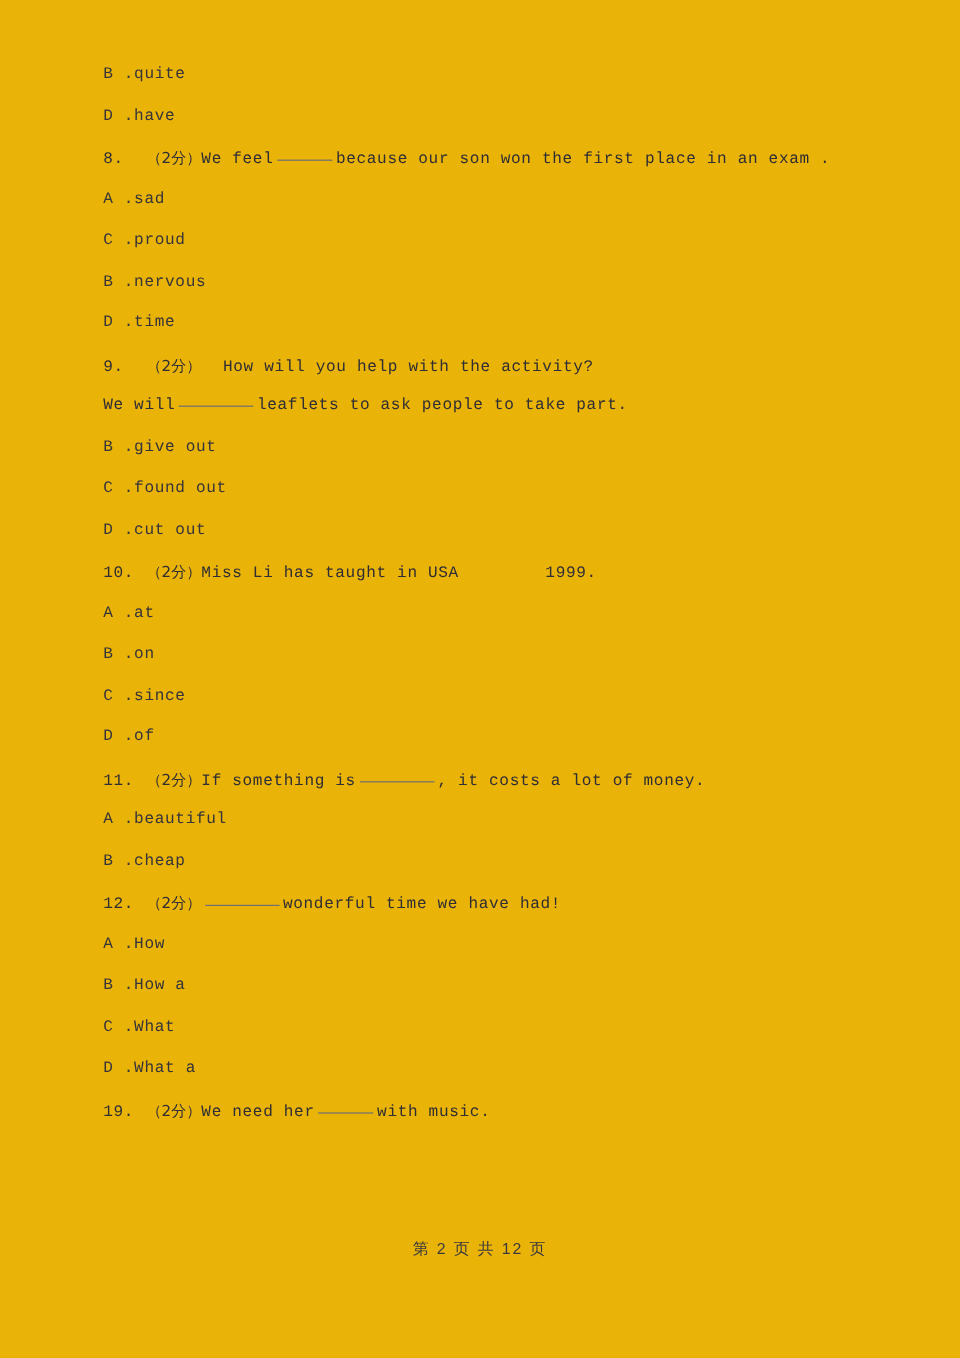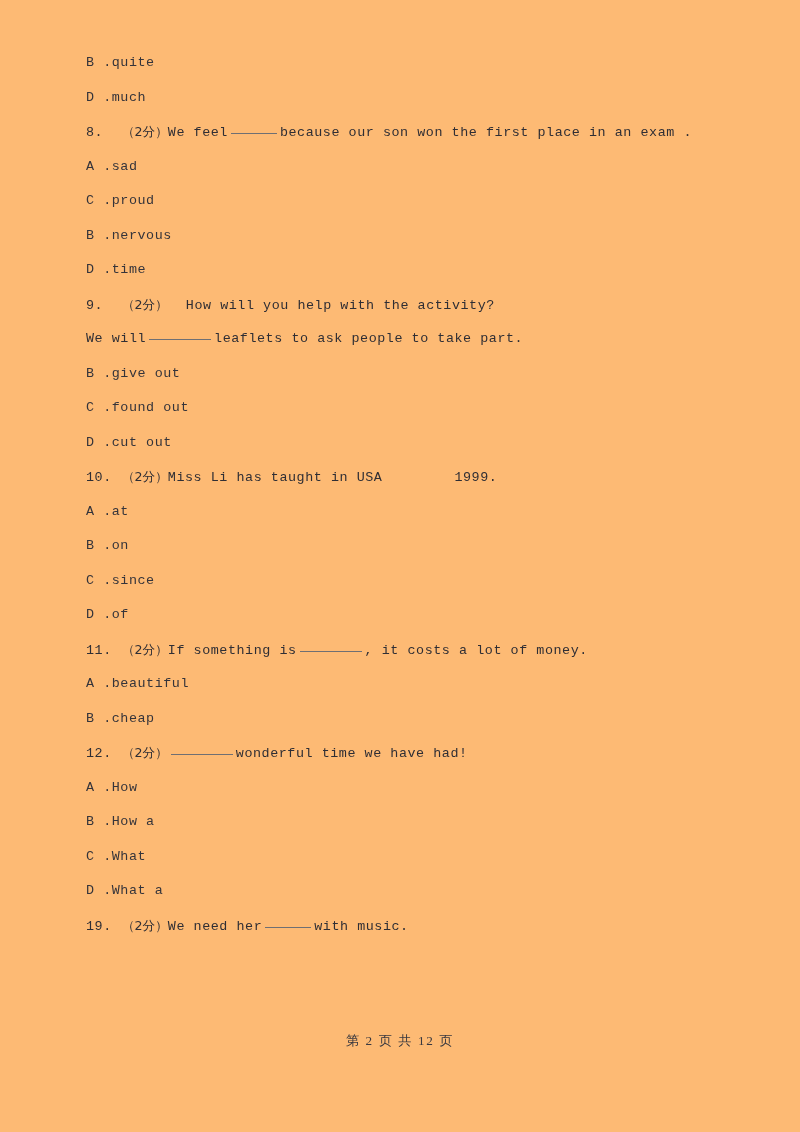--- a/index.html
+++ b/index.html
@@ -17,21 +17,21 @@
     color: #2b2b2b;
     -webkit-font-smoothing: antialiased;
   }
 
   #page {
     position: absolute;
     left: 0;
     top: 0;
     width: 800px;
     height: 1132px;
-    background: #fdba74;
+    background: #eab308;
   }
 
   #content {
     position: absolute;
     left: 86px;
     top: 46px;
     width: 660px;
   }
 
   .line {
@@ -88,36 +88,36 @@
     width: 18px;
   }
 
   #footer {
     position: absolute;
     left: 0;
     top: 1032px;
     width: 800px;
     text-align: center;
     font-size: 13.2px;
-    font-family: Liberation Serif, serif;
+    font-family: Liberation Sans, sans-serif;
     letter-spacing: 1.6px;
     color: #3a393f;
   }
 </style>
 </head>
 <body>
 
 <div id="page">
   <div id="content">
 
     <div class="line">
       <span class="opt-letter">B .</span><span>quite</span>
     </div>
     <div class="line">
-      <span class="opt-letter">D .</span><span>much</span>
+      <span class="opt-letter">D .</span><span>have</span>
     </div>
 
     <div class="line stem">
       <span class="qnum">8.</span><span class="sp"></span><span class="marks">（2分）</span><span>We feel</span><span class="blank w-md"></span><span>because our son won the first place in an exam .</span>
     </div>
     <div class="line">
       <span class="opt-letter">A .</span><span>sad</span>
     </div>
     <div class="line">
       <span class="opt-letter">C .</span><span>proud</span>

